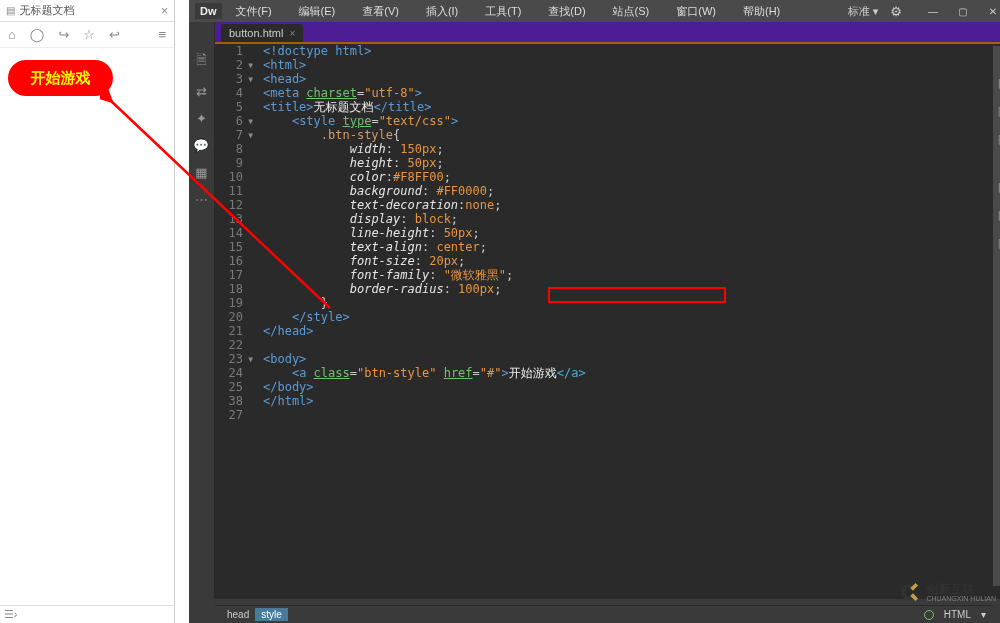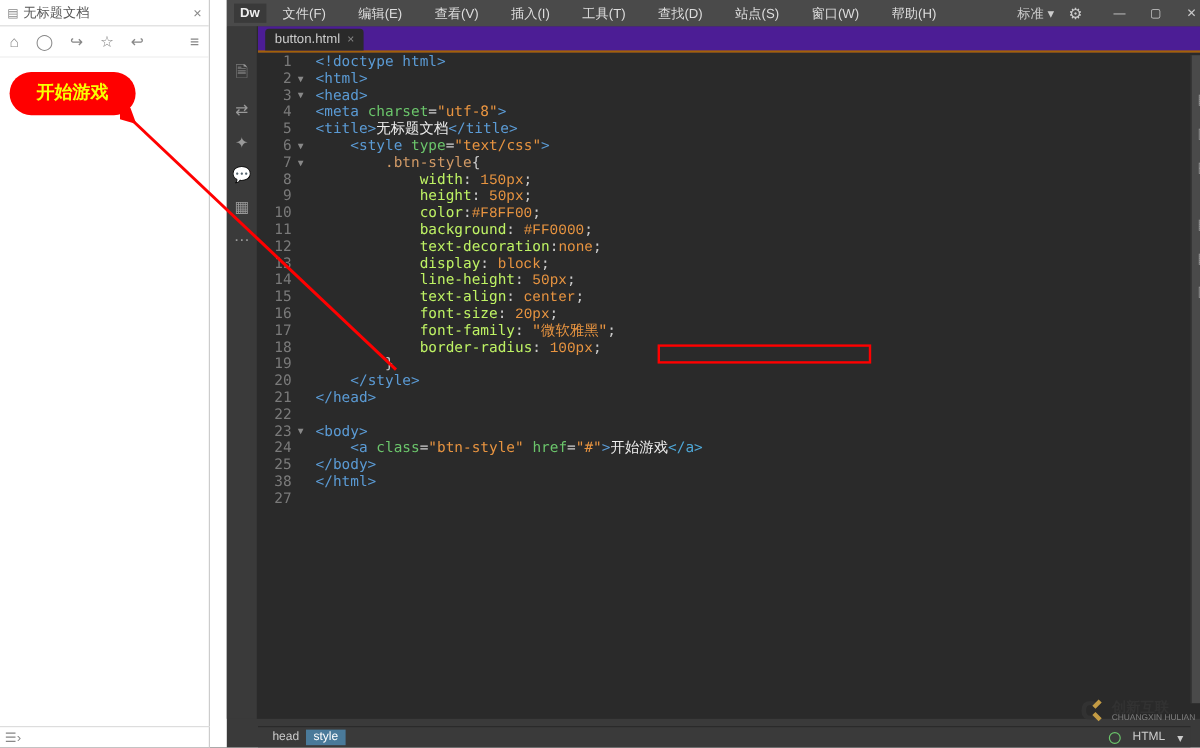--- a/index.html
+++ b/index.html
@@ -47,25 +47,25 @@
     .dw-filetab-close { font-size: 10px; color: #888; cursor: pointer; }
     
     
     .dw-editor { flex: 1; background: #2a2a2a; display: flex; font-family: Consolas, monospace; font-size: 12px; line-height: 14px; overflow: hidden; position: relative; }
     .dw-gutter { width: 34px; text-align: right; padding-right: 6px; color: #7a7a7a; user-select: none; }
     .dw-gutter-line { height: 14px; position: relative; }
     .dw-fold { position: absolute; right: -10px; top: 1px; color: #888; font-size: 8px; }
     .dw-code { flex: 1; padding-left: 14px; color: #ccc; white-space: pre; }
     .dw-code-line { height: 14px; }
     .c-tag { color: #5b9bd5; }
-    .c-attr { color: #6bc56b; }
+    .c-attr { color: #6bc56b; text-decoration: underline; }
     .c-str { color: #e89440; }
     .c-sel { color: #d19a66; }
-    .c-prop { color: #bef264; }
-    .c-val { color: #e89440; font-family: Liberation Mono, monospace; }
+    .c-prop { color: #e5e5e5; font-style: italic; }
+    .c-val { color: #e89440; }
     .c-white { color: #eee; }
     .c-link { color: #4fa8d8; }
     
     .highlight-box { position: absolute; border: 2px solid #ff0000; left: 333px; top: 243px; width: 178px; height: 16px; pointer-events: none; }
     
     
     .dw-right-panel { position: absolute; right: 0; top: 46px; width: 22px; height: 540px; background: #4a4a4a; border-left: 1px solid #2a2a2a; display: flex; flex-direction: column; align-items: center; padding-top: 30px; gap: 14px; }
     .dw-right-icon { color: #999; font-size: 12px; }
     
     

